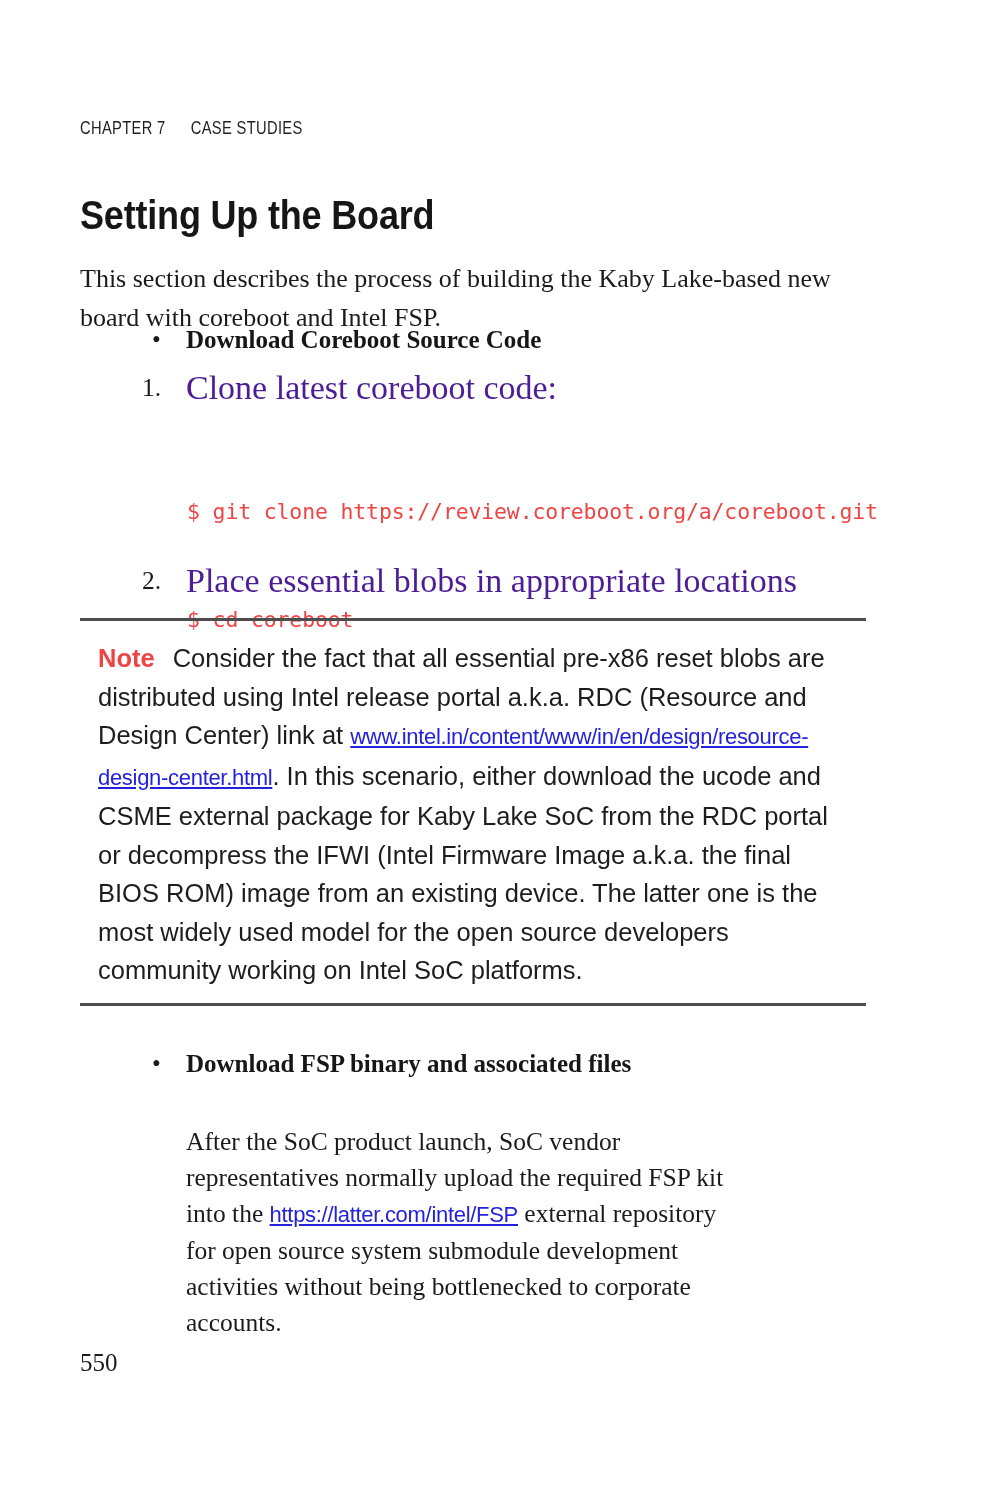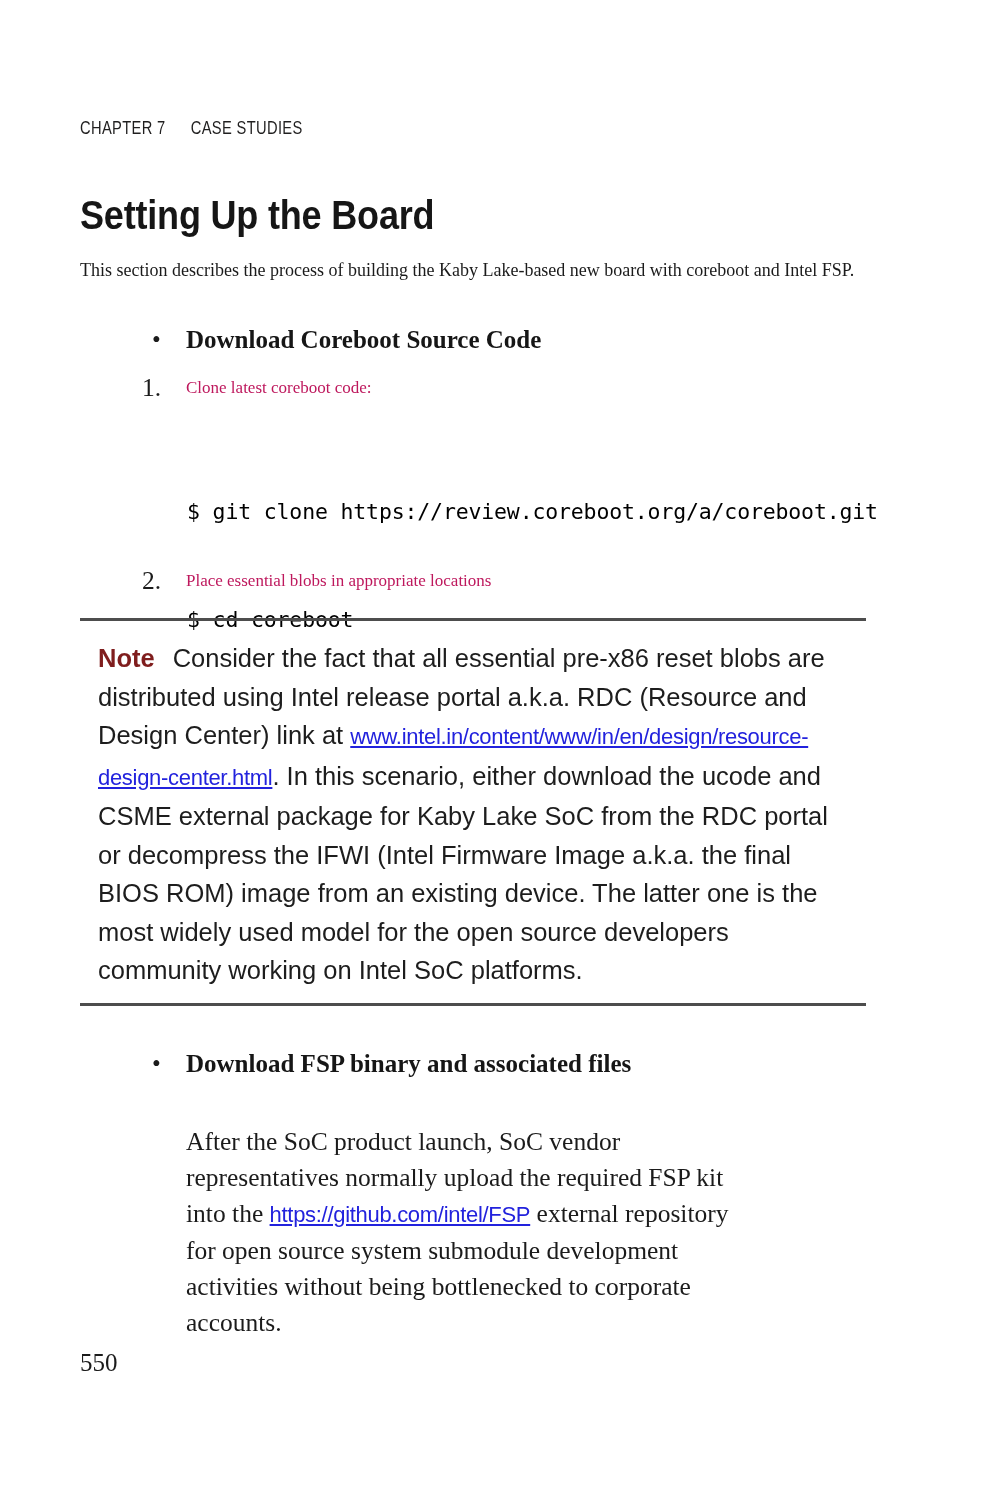--- a/index.html
+++ b/index.html
@@ -54,21 +54,21 @@
     transform: scaleX(0.90);
     transform-origin: left center;
   }
 
   
   .intro-para {
     position: absolute;
     left: 80px;
     top: 233px;
     width: 790px;
-    font-size: 18px;
+    font-size: 26px;
     line-height: 39px;
     color: #1b1b1b;
   }
 
   
   .bullet-row {
     position: absolute;
     display: block;
   }
   .bullet-row .bullet-dot {
@@ -103,37 +103,37 @@
     position: absolute;
     left: 0; top: 0;
     width: 34px;
     font-size: 25.5px;
     line-height: 36px;
     color: #1b1b1b;
   }
   .num-row .num-text {
     position: absolute;
     left: 44px; top: 0;
-    font-size: 17px;
-    line-height: 36px;
-    color: #be185d;
+    font-size: 34px;
+    line-height: 36px;
+    color: #4c1d95;
     white-space: nowrap;
   }
   #num-item-1 { left: 142px; top: 370px; }
   #num-item-2 { left: 142px; top: 563px; }
 
   
   .code-block {
     position: absolute;
     left: 187px;
     top: 422px;
     font-family: "DejaVu Sans Mono", "Liberation Mono", monospace;
     font-size: 21.5px;
     line-height: 36px;
-    color: #000000;
+    color: #ef4444;
     white-space: pre;
     letter-spacing: -0.15px;
   }
   .code-block .code-line { display: block; }
 
   
   .note-box {
     position: absolute;
     left: 80px;
     top: 618px;
@@ -149,21 +149,21 @@
     padding: 18px 0 16px 18px;
     width: 760px;
     box-sizing: border-box;
     font-family: "Liberation Sans Narrow", "Liberation Sans", sans-serif;
     font-size: 25.5px;
     line-height: 38.5px;
     color: #1d1d1d;
   }
   .note-body .note-label {
     font-weight: bold;
-    color: #7f1d1d;
+    color: #ef4444;
     text-align: right;
   }
   .note-body .note-gap { display: inline-block; width: 18px; }
   .note-rule-bottom {
     position: absolute;
     left: 80px;
     top: 1003px;
     width: 786px;
     height: 3px;
     background: #4d4d4d;
@@ -238,18 +238,18 @@
     </div>
   </div>
   <div class="note-rule-bottom"></div>
 
   <div class="bullet-row" id="bullet-fsp">
     <span class="bullet-dot">•</span>
     <span class="bullet-text">Download FSP binary and associated files</span>
   </div>
 
   <p class="sub-para">
-    <span>After the SoC product launch, SoC vendor representatives normally upload the required FSP kit into the </span><a class="link-mono" href="#">https://github.com/intel/FSP</a><span> external repository for open source system submodule development activities without being bottlenecked to corporate accounts.</span>
+    <span>After the SoC product launch, SoC vendor representatives normally upload the required FSP kit into the </span><a class="link-mono" href="#">https://latter.com/intel/FSP</a><span> external repository for open source system submodule development activities without being bottlenecked to corporate accounts.</span>
   </p>
 
   <div class="folio">550</div>
 
 </div>
 
 </body></html>

